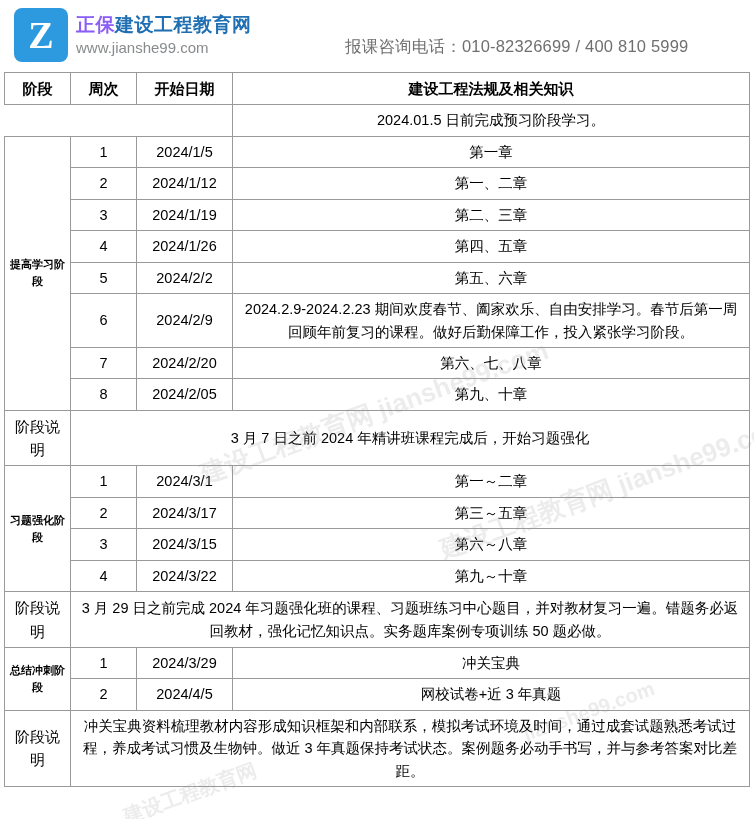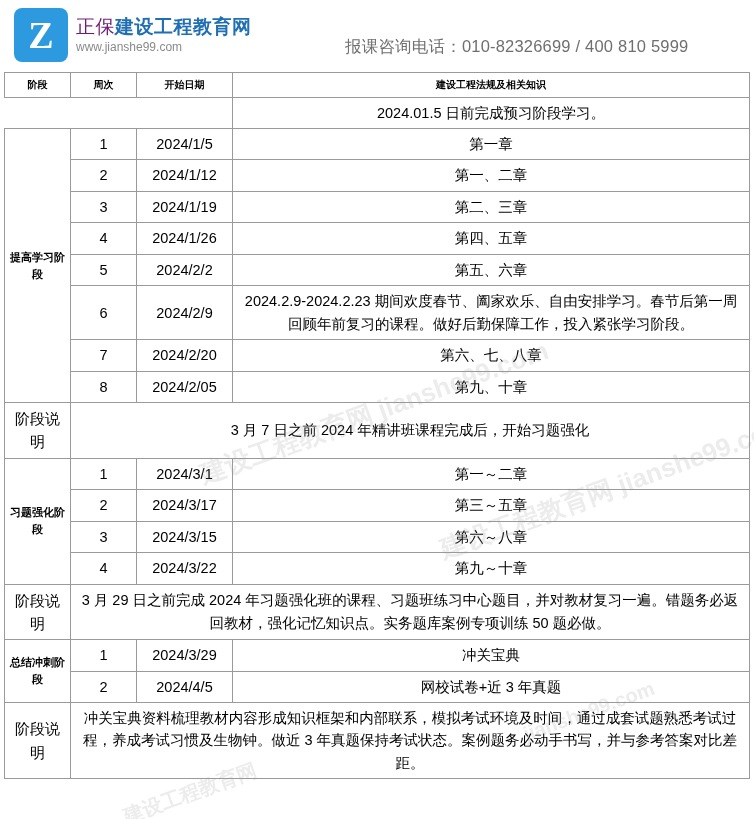--- a/index.html
+++ b/index.html
@@ -44,29 +44,29 @@
   }
   .logo-text {
     margin-left: 8px;
     line-height: 1.15;
   }
   .logo-text .line1 {
     font-size: 19px;
     letter-spacing: 0.5px;
   }
   .logo-text .line1 .red {
-    color: #701a75;
-    font-weight: normal;
+    color: #8b5cf6;
+    font-weight: bold;
   }
   .logo-text .line1 .blue {
     color: #1f6fb2;
     font-weight: bold;
   }
   .logo-text .line2 {
-    font-size: 12px;
+    font-size: 15px;
     color: #888b8d;
     margin-top: 3px;
     font-family: "Liberation Sans", sans-serif;
   }
   .phone {
     position: absolute;
     left: 345px;
     top: 36px;
     font-size: 16.5px;
     color: #6f6f6f;
@@ -105,21 +105,21 @@
     padding: 4px 5px;
     text-align: center;
     vertical-align: middle;
     line-height: 1.55;
     background: transparent;
   }
   .c-stage { width: 66px; font-weight: bold; font-size: 15px; }
   .c-week  { width: 66px; }
   .c-date  { width: 96px; }
   .c-desc  { text-align: center; margin-left: 44px; }
-  .head td { font-weight: bold; font-size: 10px; padding: 8px 5px; }
+  .head td { font-weight: bold; font-size: 15px; padding: 8px 5px; }
   .note-head { font-weight: normal; font-size: 15px; }
   .desc-left {
     text-align: justify;
     text-align-last: center;
     padding: 6px 12px;
     line-height: 1.75;
   }
   .stage-vert {
     font-weight: bold;
     font-size: 11px;

